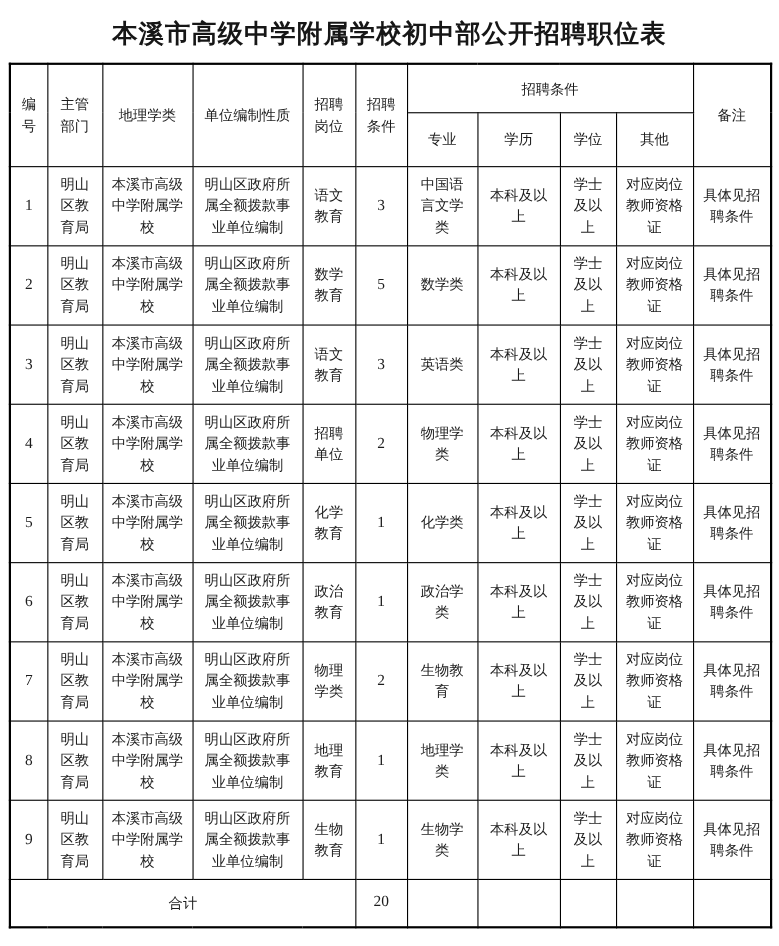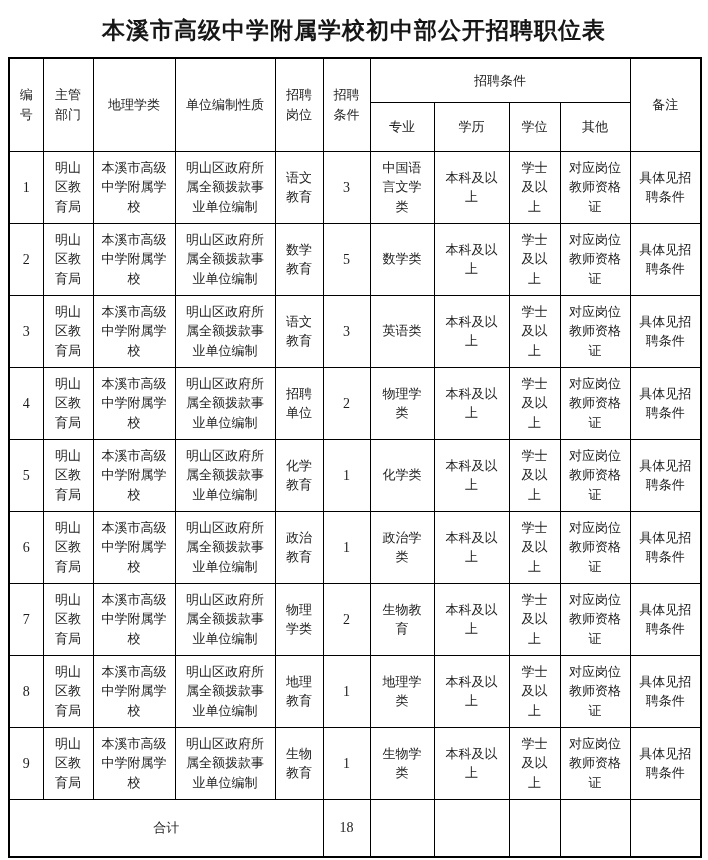--- a/index.html
+++ b/index.html
@@ -33,21 +33,21 @@
     font-size: 13px;
     font-weight: 400;
     line-height: 1.5;
     padding: 2px 6px;
     word-break: break-all;
     color: #1c1c1c;
   }
   thead tr.h1 { height: 44px; }
   thead tr.h2 { height: 49px; }
   tbody tr { height: 72px; }
-  tfoot tr { height: 58px; font-family: Liberation Serif, serif; }
+  tfoot tr { height: 44px; font-family: Liberation Serif, serif; }
   td.num { font-size: 14px; }
 </style>
 </head>
 <body>
 
 <div class="page">
   <h1 class="title">本溪市高级中学附属学校初中部公开招聘职位表</h1>
 
   <table class="job-table">
     <colgroup>
@@ -196,21 +196,21 @@
           <td>生物学类</td>
           <td>本科及以上</td>
           <td>学士及以上</td>
           <td>对应岗位教师资格证</td>
           <td>具体见招聘条件</td>
         </tr>
       </tbody>
     <tfoot>
       <tr>
         <td colspan="5">合计</td>
-        <td class="num">18</td>
+        <td class="num">20</td>
         <td></td>
         <td></td>
         <td></td>
         <td></td>
         <td></td>
       </tr>
     </tfoot>
   </table>
 </div>
 

